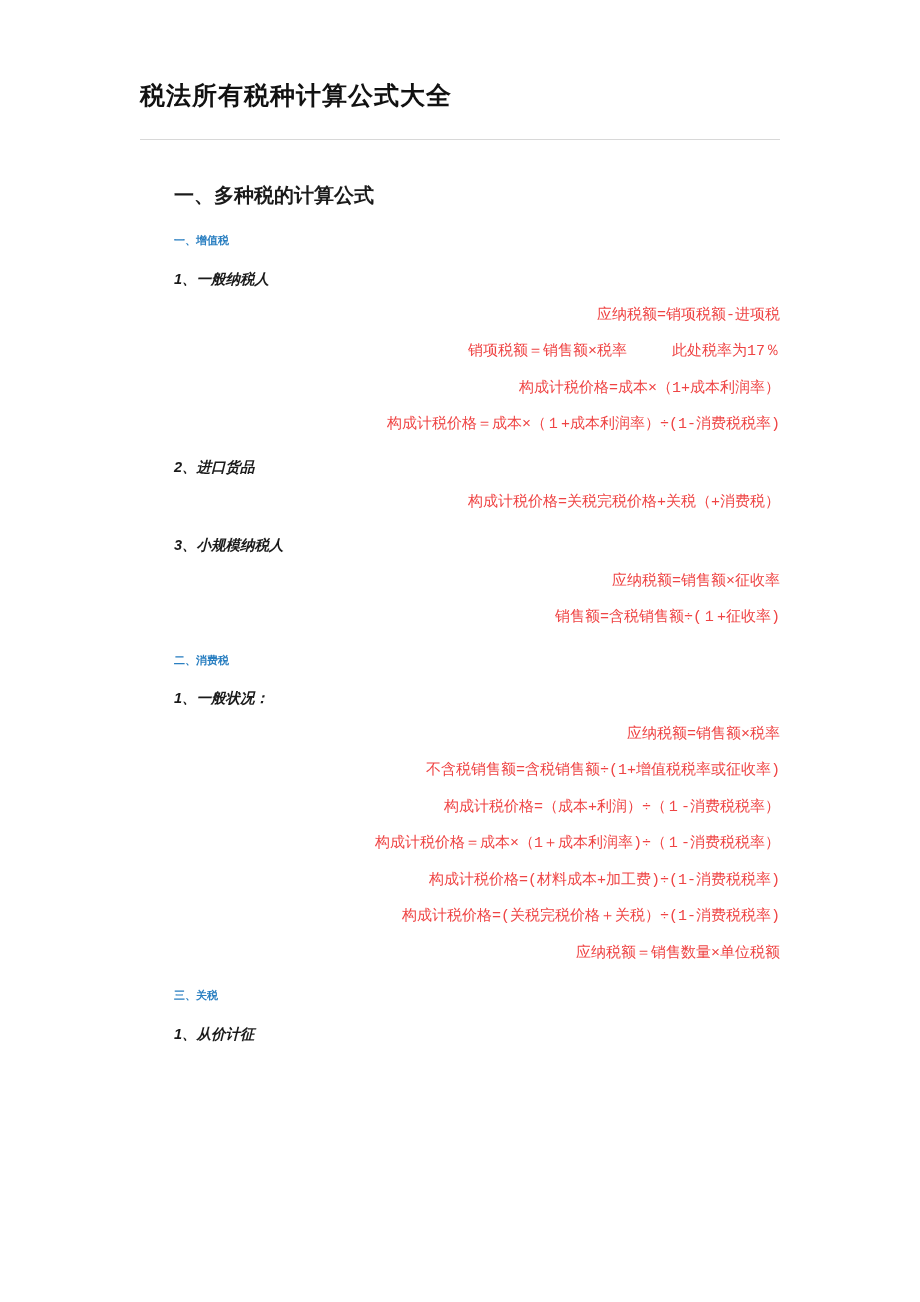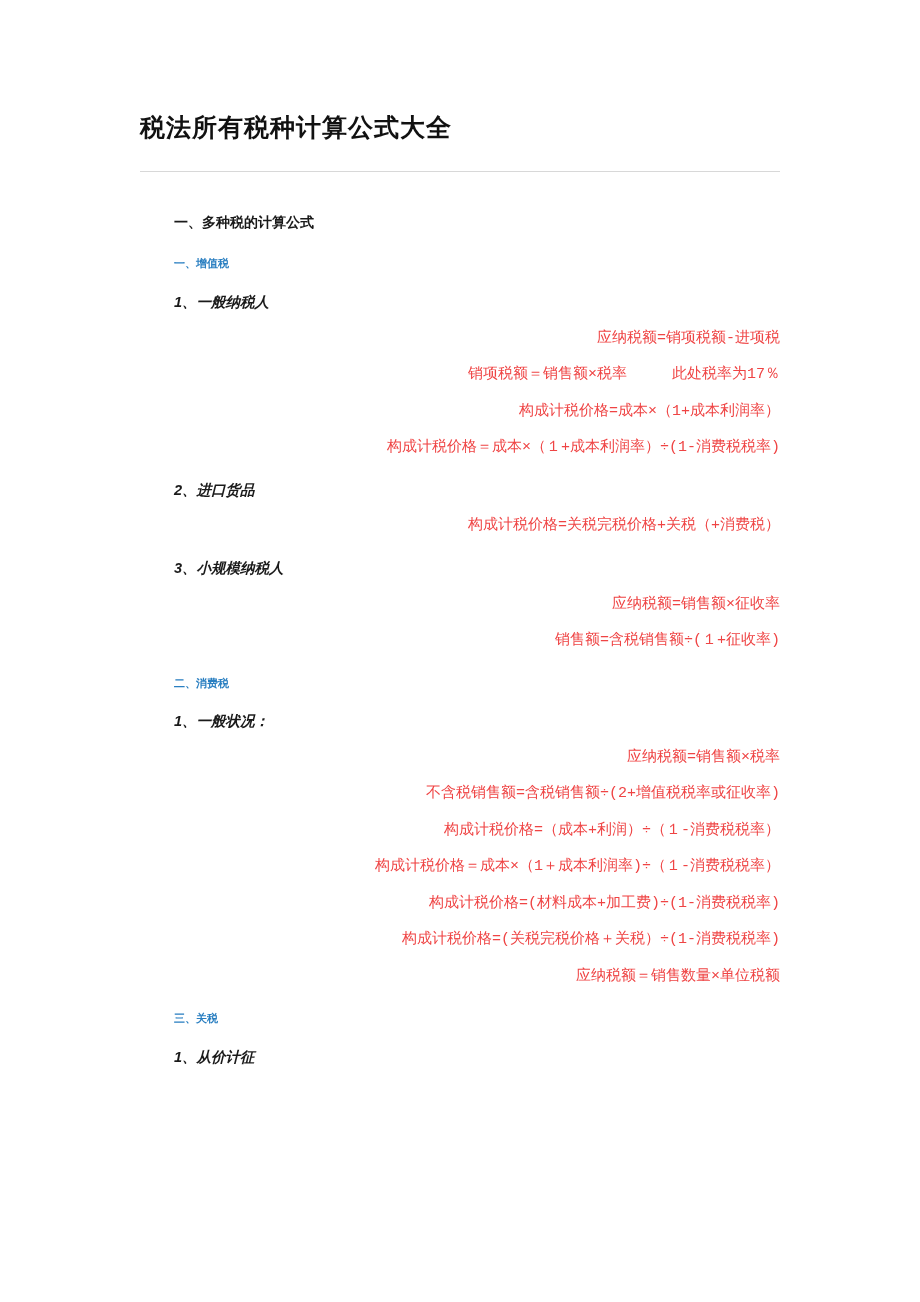--- a/index.html
+++ b/index.html
@@ -21,32 +21,32 @@
     height: 1302px;
     padding: 0 140px;
     position: relative;
   }
   .doc-title {
     font-family: "Liberation Sans", sans-serif;
     font-size: 25px;
     font-weight: bold;
     color: #111111;
     letter-spacing: 1px;
-    padding-top: 112px;
+    padding-top: 80px;
     margin: 0;
     line-height: 1.25;
   }
   .title-rule {
     border: 0;
     border-top: 1px solid #d8d8d8;
     margin: 28px 0 0 0;
   }
   .section-h1 {
     font-family: "Liberation Sans", sans-serif;
-    font-size: 14px;
+    font-size: 20px;
     font-weight: bold;
     color: #1a1a1a;
     margin: 40px 0 0 0;
     line-height: 1.5;
   }
   .indent-1 {
     margin-left: 34px;
   }
   .section-h2 {
     font-family: "Liberation Sans", sans-serif;
@@ -92,21 +92,21 @@
     <div class="formula">构成计税价格=成本×（1+成本利润率）</div>
     <div class="formula">构成计税价格＝成本×（１+成本利润率）÷(1-消费税税率)</div>
     <div class="section-h3">2、进口货品</div>
     <div class="formula">构成计税价格=关税完税价格+关税（+消费税）</div>
     <div class="section-h3">3、小规模纳税人</div>
     <div class="formula">应纳税额=销售额×征收率</div>
     <div class="formula">销售额=含税销售额÷(１+征收率)</div>
     <div class="section-h2">二、消费税</div>
     <div class="section-h3">1、一般状况：</div>
     <div class="formula">应纳税额=销售额×税率</div>
-    <div class="formula">不含税销售额=含税销售额÷(2+增值税税率或征收率)</div>
+    <div class="formula">不含税销售额=含税销售额÷(1+增值税税率或征收率)</div>
     <div class="formula">构成计税价格=（成本+利润）÷（１-消费税税率）</div>
     <div class="formula">构成计税价格＝成本×（1＋成本利润率)÷（１-消费税税率）</div>
     <div class="formula">构成计税价格=(材料成本+加工费)÷(1-消费税税率)</div>
     <div class="formula">构成计税价格=(关税完税价格＋关税）÷(1-消费税税率)</div>
     <div class="formula">应纳税额＝销售数量×单位税额</div>
     <div class="section-h2">三、关税</div>
     <div class="section-h3">1、从价计征</div>
   </div>
 
 </div>

